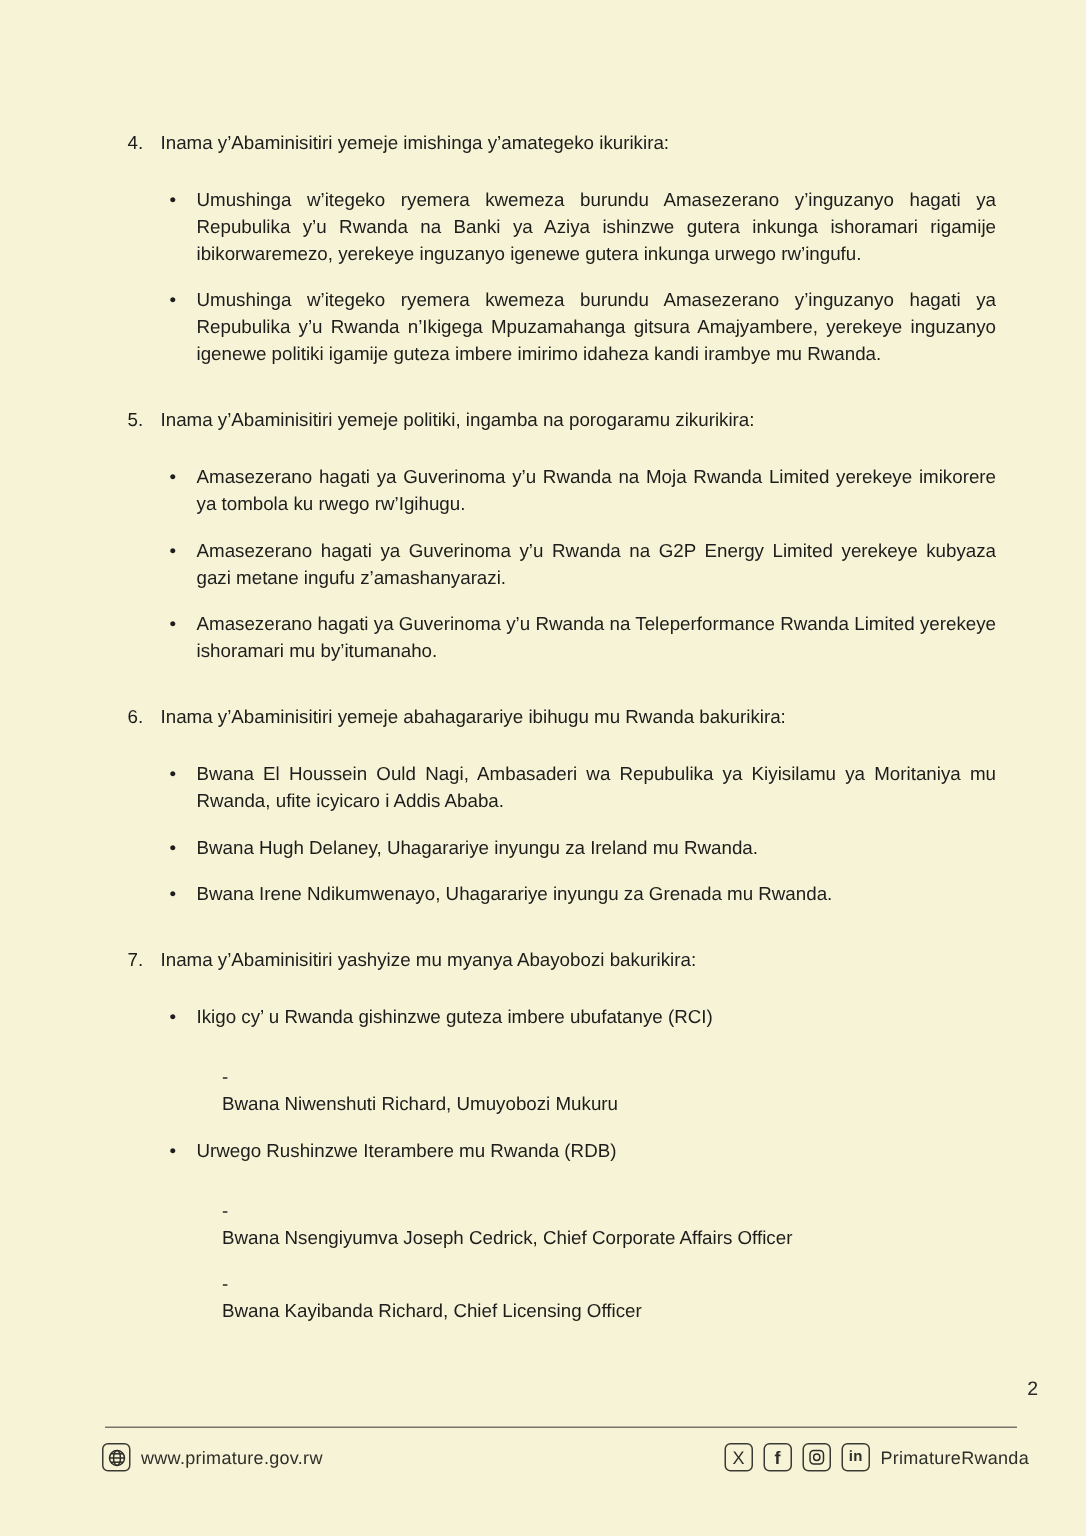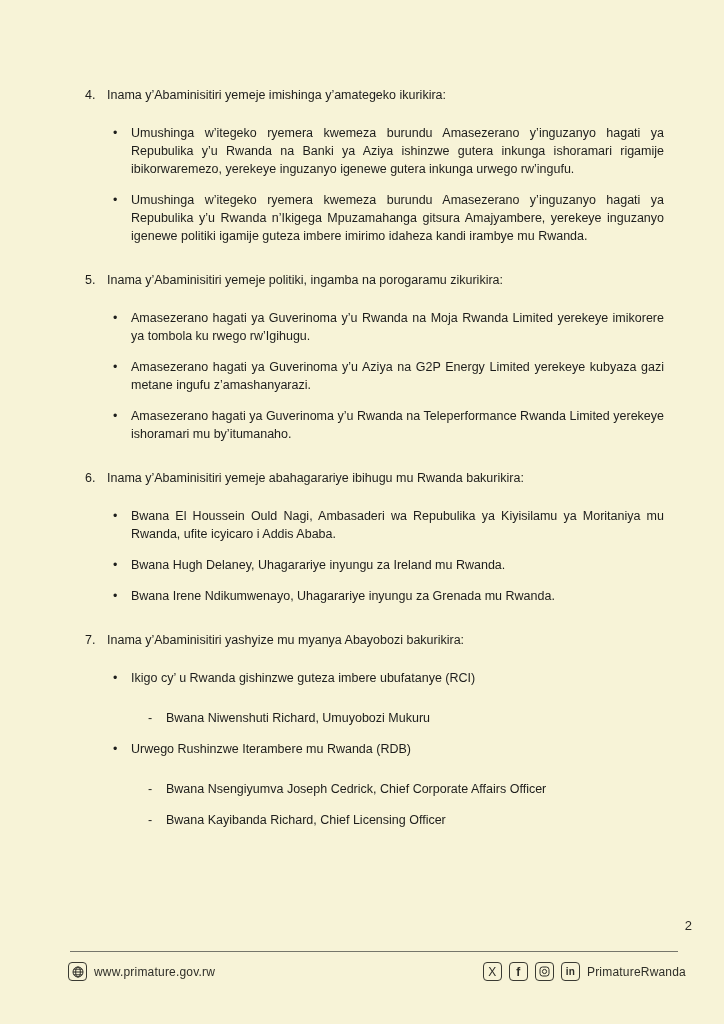--- a/index.html
+++ b/index.html
@@ -25,21 +25,21 @@
   .bullet-row:last-child { margin-bottom:0; }
   .marker { flex:0 0 18px; width:18px; }
   .bullet-marker::before { content:"\2022"; }
   .dash-marker::before { content:"-"; }
   .bullet-row p { margin:0; text-align:justify; flex:1; }
   .b { font-weight:normal; }
   .group { margin-bottom:12px; }
   .group:last-child { margin-bottom:0; }
   .group-title { margin-bottom:22px; }
   .subitems { margin-left:35px; }
-  .subitems .bullet-row { margin-bottom:13px; }
+  .subitems .bullet-row { margin-bottom:13px;flex-direction:column; }
 
   .pagenum {
     position:absolute; top:918px; right:32px;
     font-size:13px; color:#2a2a26;
   }
   .footer-divider {
     position:absolute; top:951px; left:70px; right:46px;
     border:none; border-top:1px solid #76766b; margin:0; height:0;
   }
   .footer {
@@ -87,21 +87,21 @@
         <span class="sec-num">5.</span>
         <span>Inama y’Abaminisitiri yemeje politiki, ingamba na porogaramu zikurikira:</span>
       </div>
       <div class="bullets">
         <div class="bullet-row">
           <span class="marker bullet-marker"></span>
           <p>Amasezerano hagati ya Guverinoma y’u Rwanda na Moja Rwanda Limited yerekeye imikorere ya tombola ku rwego rw’Igihugu.</p>
         </div>
         <div class="bullet-row">
           <span class="marker bullet-marker"></span>
-          <p>Amasezerano hagati ya Guverinoma y’u Aziya na G2P Energy Limited yerekeye kubyaza gazi metane ingufu z’amashanyarazi.</p>
+          <p>Amasezerano hagati ya Guverinoma y’u Rwanda na G2P Energy Limited yerekeye kubyaza gazi metane ingufu z’amashanyarazi.</p>
         </div>
         <div class="bullet-row">
           <span class="marker bullet-marker"></span>
           <p>Amasezerano hagati ya Guverinoma y’u Rwanda na Teleperformance Rwanda Limited yerekeye ishoramari mu by’itumanaho.</p>
         </div>
       </div>
     </section>
 
     <section class="section">
       <div class="sec-heading">

